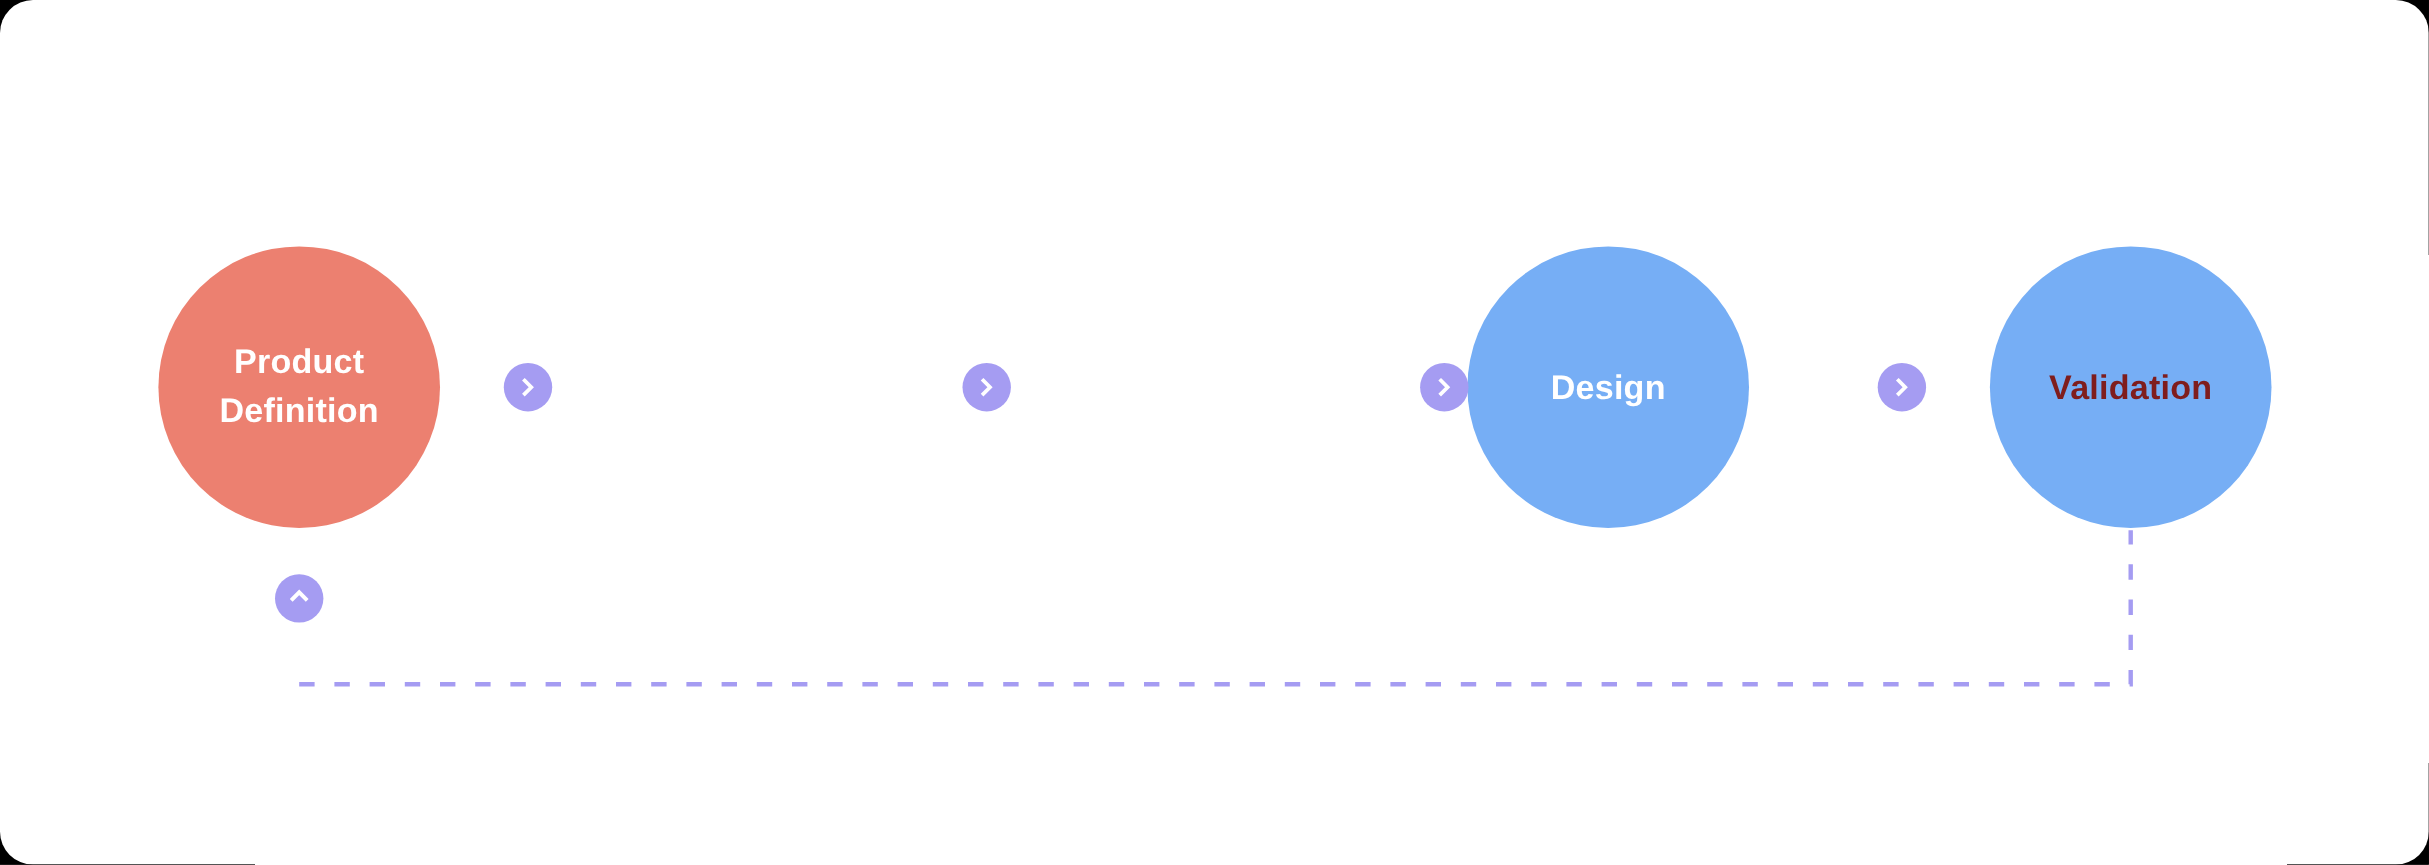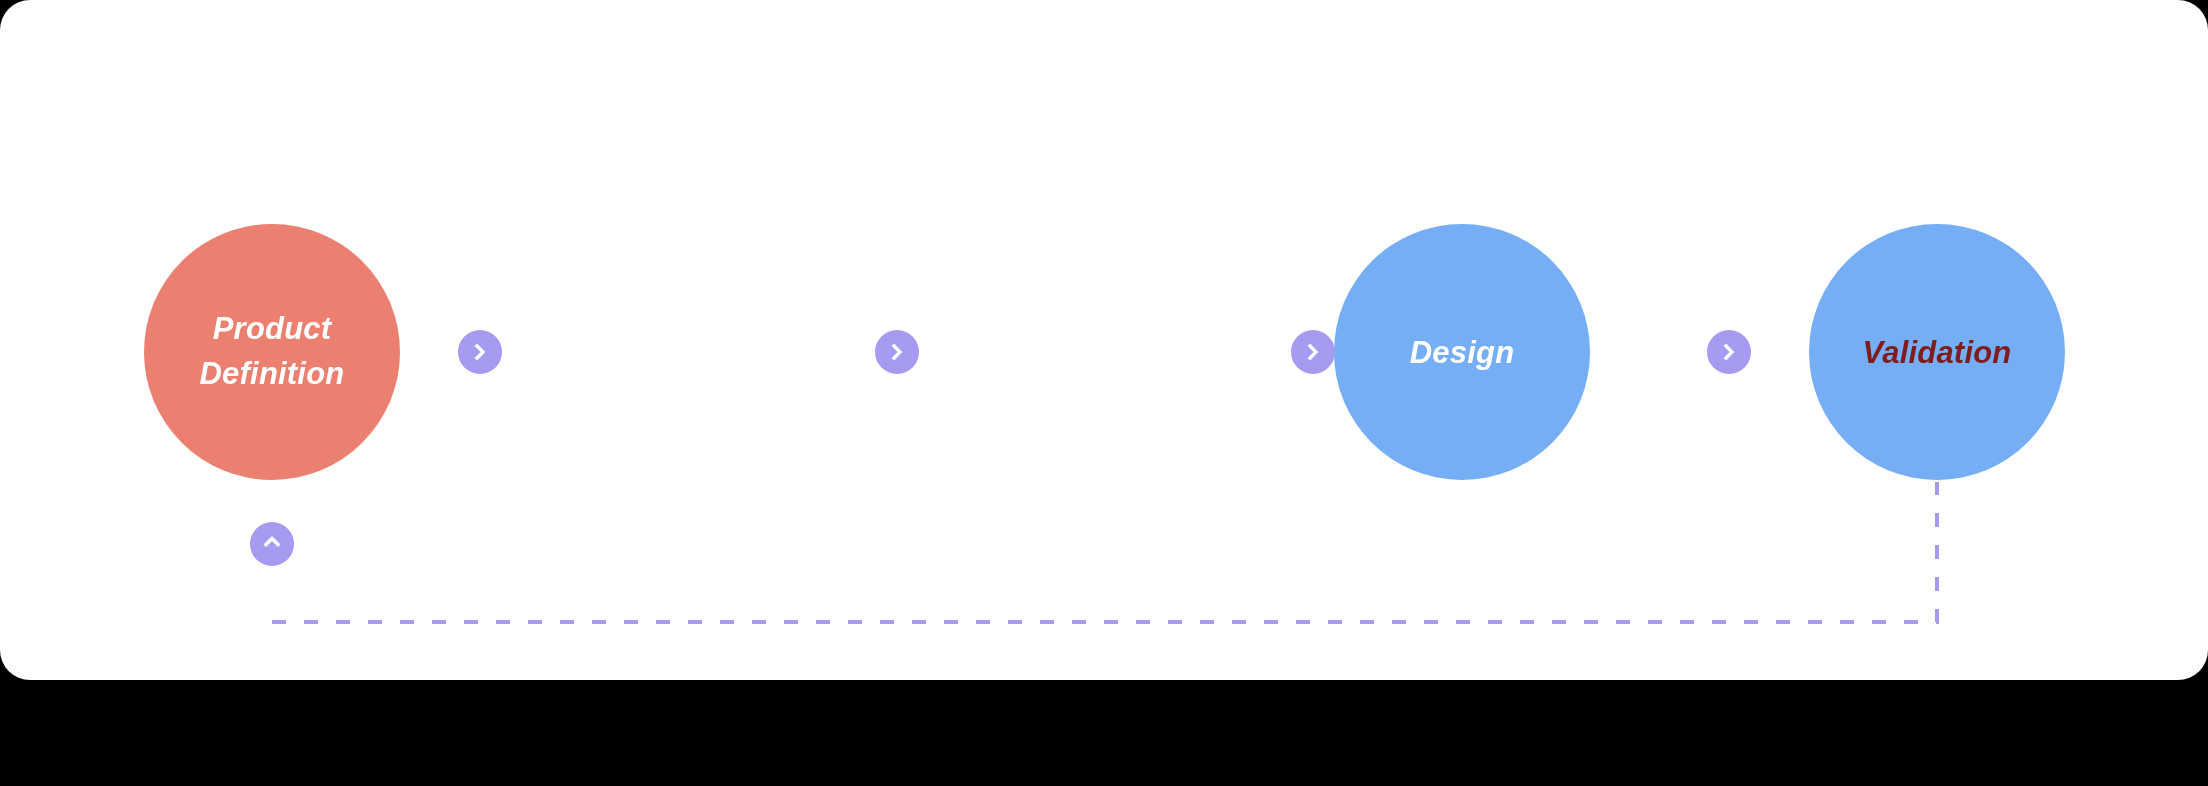--- a/index.html
+++ b/index.html
@@ -19,25 +19,24 @@
     width: 2208px;
     height: 786px;
     background: #000000;
   }
 
   #card {
     position: absolute;
     left: 0;
     top: 0;
     width: 2208px;
-    height: 680px;
+    height: 786px;
     background: #ffffff;
     border-radius: 30px;
     overflow: hidden;
-    font-style: italic;
   }
 
   
   .stage {
     position: absolute;
     border-radius: 50%;
     display: flex;
     align-items: center;
     justify-content: center;
     text-align: center;

